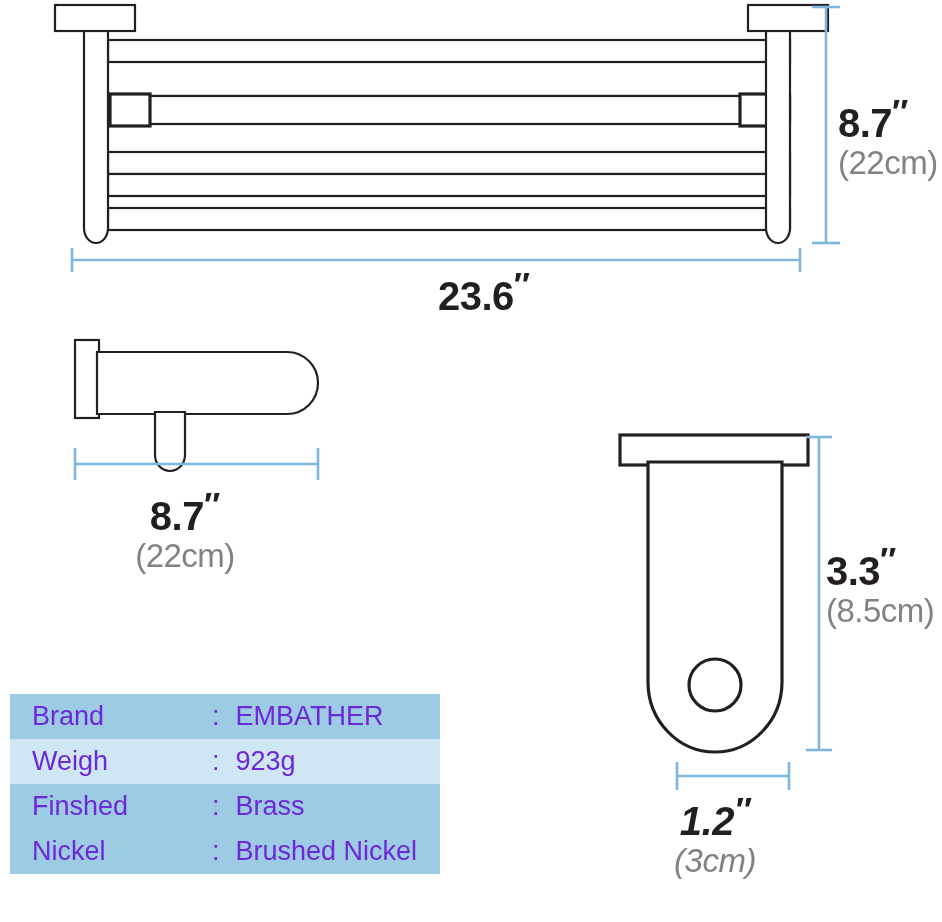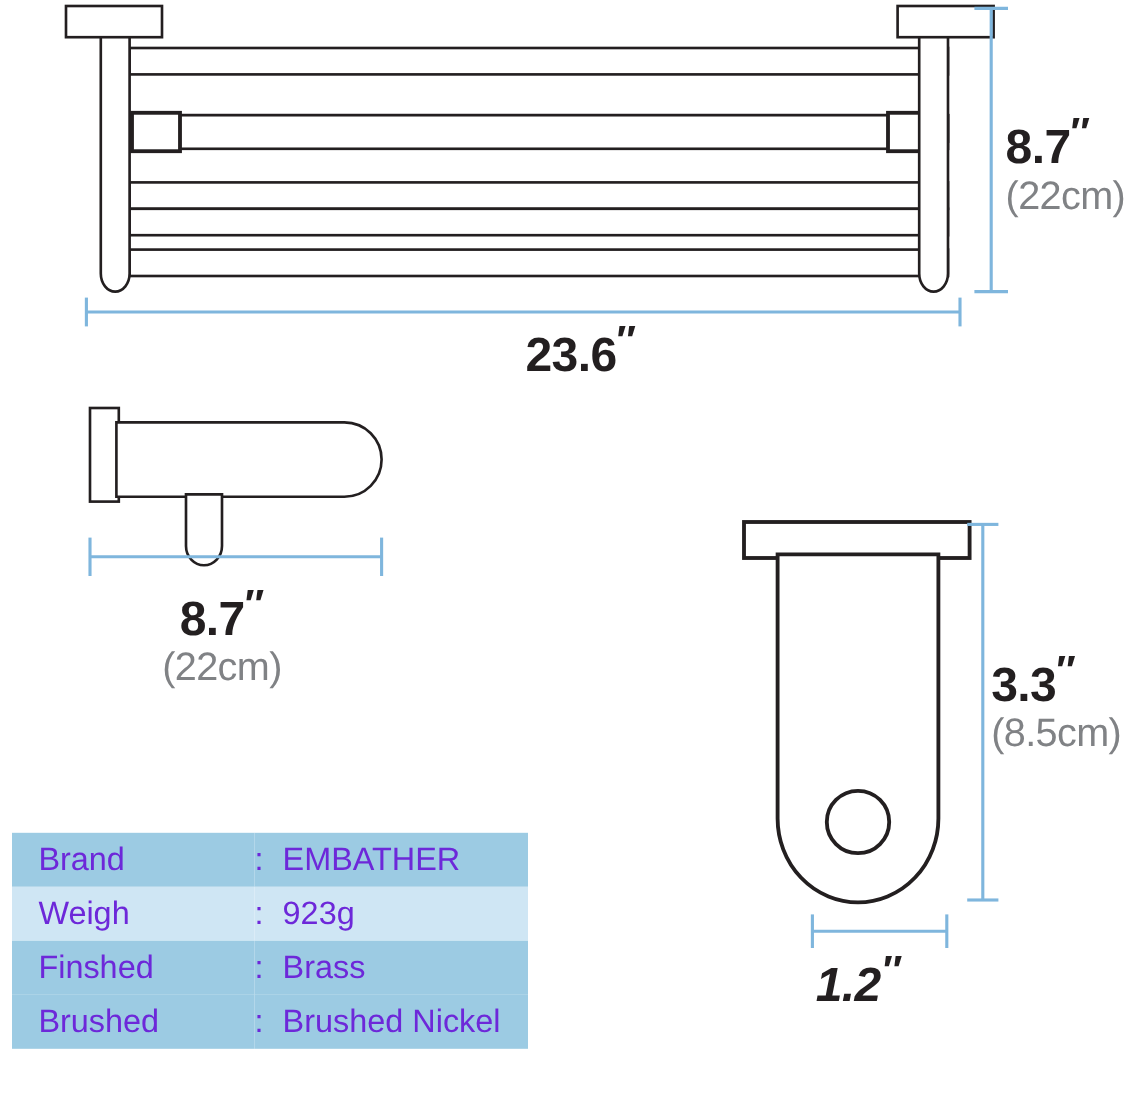--- a/index.html
+++ b/index.html
@@ -190,36 +190,37 @@
     <div class="dim-metric">(22cm)</div>
   </div>
 
   <div class="dim-label" id="label-bracket-h">
     <div class="dim-imperial"><span>3.3</span><span class="inchmark">″</span></div>
     <div class="dim-metric">(8.5cm)</div>
   </div>
 
   <div class="dim-label" id="label-bracket-w">
     <div class="dim-imperial"><span>1.2</span><span class="inchmark">″</span></div>
+    <div class="dim-metric">(3cm)</div>
   </div>
 
   <table id="spec-table">
     <tbody>
         <tr class="row-odd">
           <td class="spec-key">Brand</td>
           <td class="spec-val"><span class="colon">:</span> EMBATHER</td>
         </tr>
         <tr class="row-even">
           <td class="spec-key">Weigh</td>
           <td class="spec-val"><span class="colon">:</span> 923g</td>
         </tr>
         <tr class="row-odd">
           <td class="spec-key">Finshed</td>
           <td class="spec-val"><span class="colon">:</span> Brass</td>
         </tr>
         <tr class="row-odd">
-          <td class="spec-key">Brushed</td>
+          <td class="spec-key">Nickel</td>
           <td class="spec-val"><span class="colon">:</span> Brushed Nickel</td>
         </tr>
       </tbody>
   </table>
 
 </div>
 
 </body></html>

